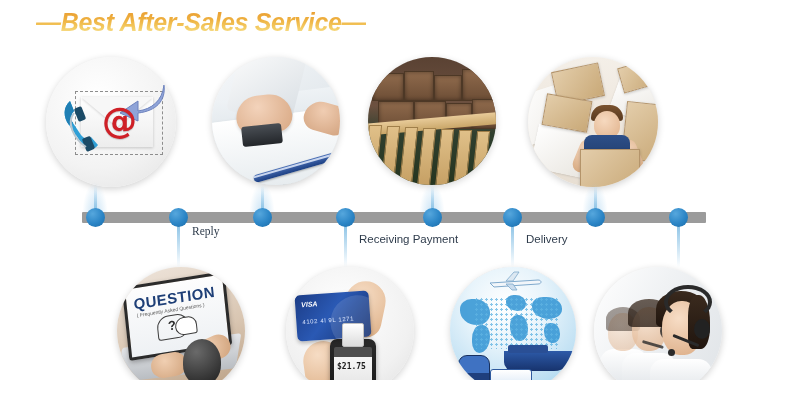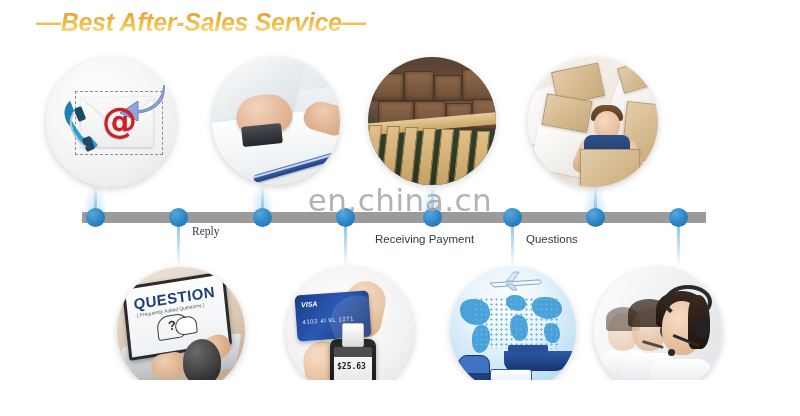--- a/index.html
+++ b/index.html
@@ -455,38 +455,37 @@
   <div class="tl-dot" style="left:178px;"></div>
   <div class="tl-stem down" style="left:178px; top:223px; height:44px;"></div>
   <div class="tl-label" style="left:192px; top:224px;font-family:Liberation Serif, serif;">Reply</div>
 
   <div class="tl-stem" style="left:262px; top:186px; height:26px;"></div>
   <div class="tl-glow" style="left:262px; top:182px;"></div>
   <div class="tl-dot" style="left:262px;"></div>
 
   <div class="tl-dot" style="left:345px;"></div>
   <div class="tl-stem down" style="left:345px; top:223px; height:44px;"></div>
-  <div class="tl-label" style="left:359px; top:232px;margin-left:16px;">Receiving Payment</div>
+  <div class="tl-label" style="left:359px; top:232px;">Receiving Payment</div>
 
   <div class="tl-stem" style="left:432px; top:186px; height:26px;"></div>
   <div class="tl-glow" style="left:432px; top:182px;"></div>
   <div class="tl-dot" style="left:432px;"></div>
 
   <div class="tl-dot" style="left:512px;"></div>
   <div class="tl-stem down" style="left:512px; top:223px; height:44px;"></div>
-  <div class="tl-label" style="left:526px; top:232px;">Questions</div>
+  <div class="tl-label" style="left:526px; top:232px;">Delivery</div>
 
   <div class="tl-stem" style="left:595px; top:186px; height:26px;"></div>
   <div class="tl-glow" style="left:595px; top:182px;"></div>
   <div class="tl-dot" style="left:595px;"></div>
 
   <div class="tl-dot" style="left:678px;"></div>
   <div class="tl-stem down" style="left:678px; top:223px; height:44px;"></div>
 
-  <div class="watermark">en.china.cn</div>
 
   <div class="circ" style="left:117px; top:267px; width:128px; height:128px;">
     <div class="c5bg"></div>
     <div class="inner">
       <div class="kbd"></div>
       <div class="screen">
         <div class="q-word">QUESTION</div>
         <div class="q-sub">( Frequently Asked Questions )</div>
         <div class="q-bubble"></div>
         <div class="q-bubble2"></div>
@@ -503,21 +502,21 @@
     <div class="inner">
       <div class="handR" style="left:58px; top:14px; transform:rotate(12deg);"></div>
       <div class="card">
         <span class="visa">VISA</span>
         <span class="num">4102 4l 9L 1271</span>
         <span class="stripe"></span>
       </div>
       <div class="reader"></div>
       <div class="phone">
         <div class="phone-screen">
-          <span class="amount">$25.63</span>
+          <span class="amount">$21.75</span>
         </div>
       </div>
       <div class="handR" style="left:18px; top:74px; height:50px; transform:rotate(-8deg);"></div>
     </div>
   </div>
 
   <div class="circ ring" style="left:450px; top:267px; width:126px; height:126px;">
     <div class="c7bg"></div>
     <div class="inner">
       <div class="continent" style="left:10px; top:32px; width:30px; height:26px;"></div>

